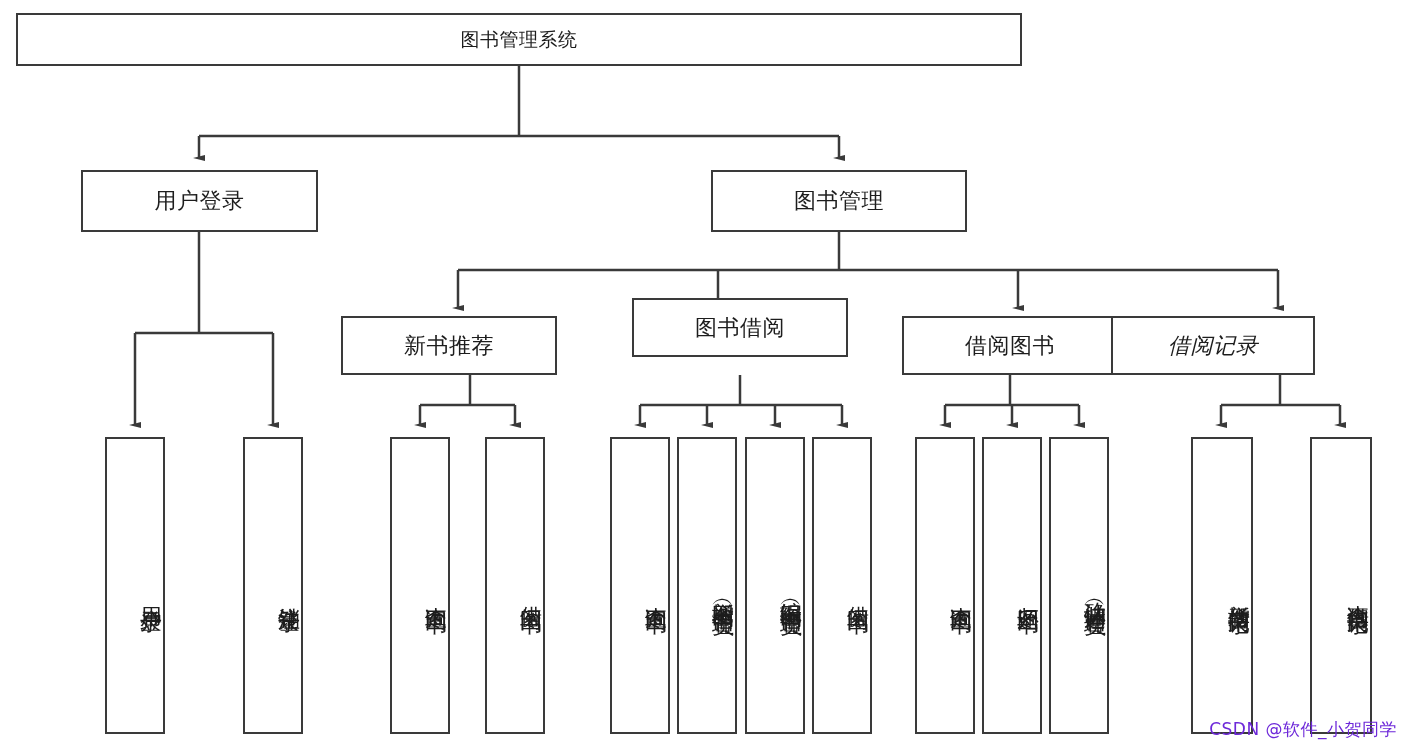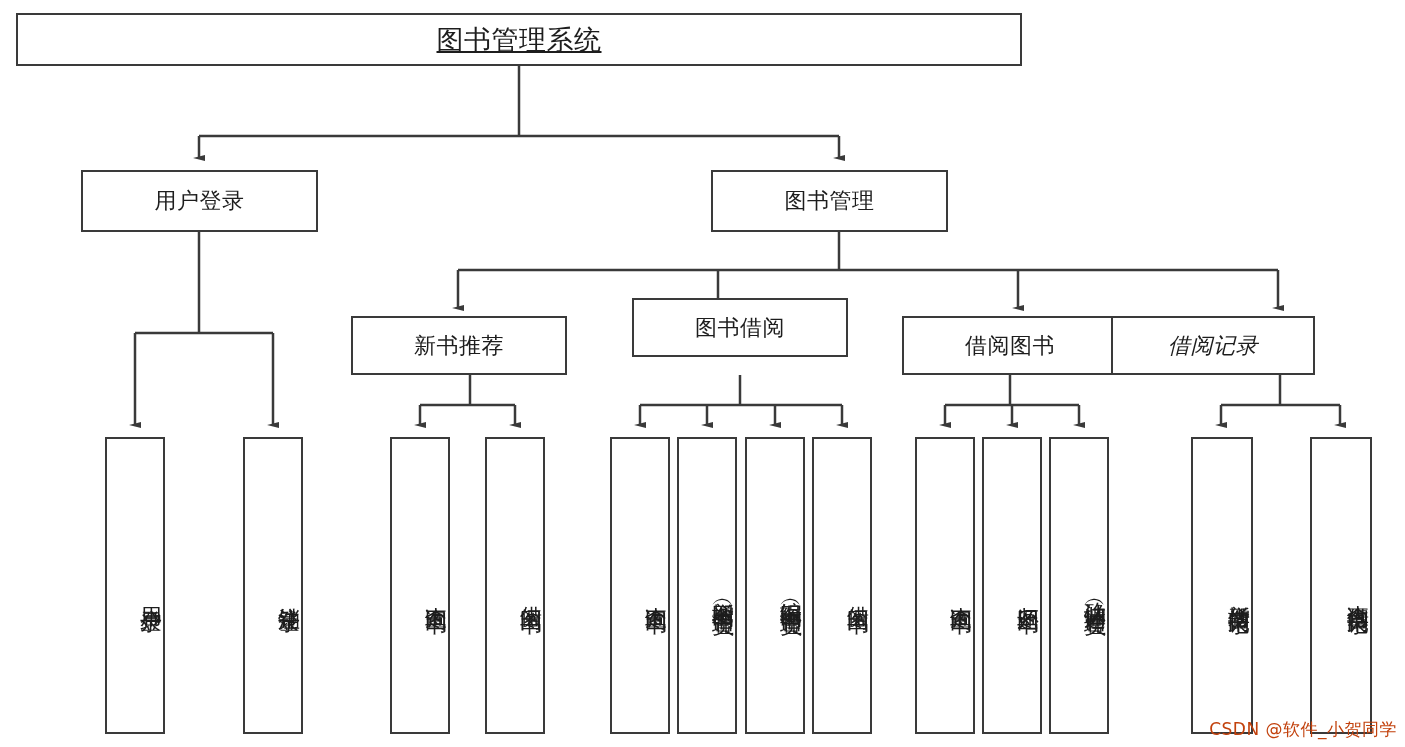--- a/index.html
+++ b/index.html
@@ -43,29 +43,28 @@
     writing-mode: vertical-rl;
     text-orientation: upright;
     font-size: 22px;
     letter-spacing: 2px;
     padding-top: 14px;
     align-items: flex-start;
     justify-content: center;
     line-height: 1.05;
   }
   .node.root {
-    font-size: 27px;
-    text-decoration: underline;
+    font-size: 19px;
   }
   .watermark {
     position: absolute;
     right: 8px;
     bottom: 6px;
     font-size: 17px;
-    color: #c2410c;
+    color: #6d28d9;
     letter-spacing: 0.5px;
     white-space: nowrap;
   }
 </style>
 </head>
 <body>
 
 <div id="canvas">
 
   <svg class="wires" viewBox="0 0 1405 747">
@@ -114,23 +113,23 @@
       <path d="M1280,375 L1280,405"></path>
       <path d="M1221,405 L1340,405"></path>
       <path d="M1221,405 L1221,425" marker-end="url(#arrow)"></path>
       <path d="M1340,405 L1340,425" marker-end="url(#arrow)"></path>
     </g>
   </svg>
 
   <div class="node horiz root" style="left:16px; top:13px; width:1006px; height:53px;">图书管理系统</div>
 
   <div class="node horiz" style="left:81px; top:170px; width:237px; height:62px;">用户登录</div>
-  <div class="node horiz" style="left:711px; top:170px; width:237px; height:62px;">图书管理</div>
+  <div class="node horiz" style="left:711px; top:170px; width:256px; height:62px;">图书管理</div>
 
-  <div class="node horiz" style="left:351px; top:316px; width:216px; height:59px;">新书推荐</div>
+  <div class="node horiz" style="left:341px; top:316px; width:216px; height:59px;">新书推荐</div>
   <div class="node horiz" style="left:632px; top:298px; width:216px; height:59px;">图书借阅</div>
   <div class="node horiz" style="left:902px; top:316px; width:216px; height:59px;">借阅图书</div>
   <div class="node horiz" style="left:1111px; top:316px; width:204px; height:59px;font-style:italic;">借阅记录</div>
 
   <div class="node vert" style="left:105px; top:437px; width:60px; height:297px;">用户登录</div>
   <div class="node vert" style="left:243px; top:437px; width:60px; height:297px;">注销登录</div>
 
   <div class="node vert" style="left:390px; top:437px; width:60px; height:297px;">查询图书</div>
   <div class="node vert" style="left:485px; top:437px; width:60px; height:297px;">借阅图书</div>
 

